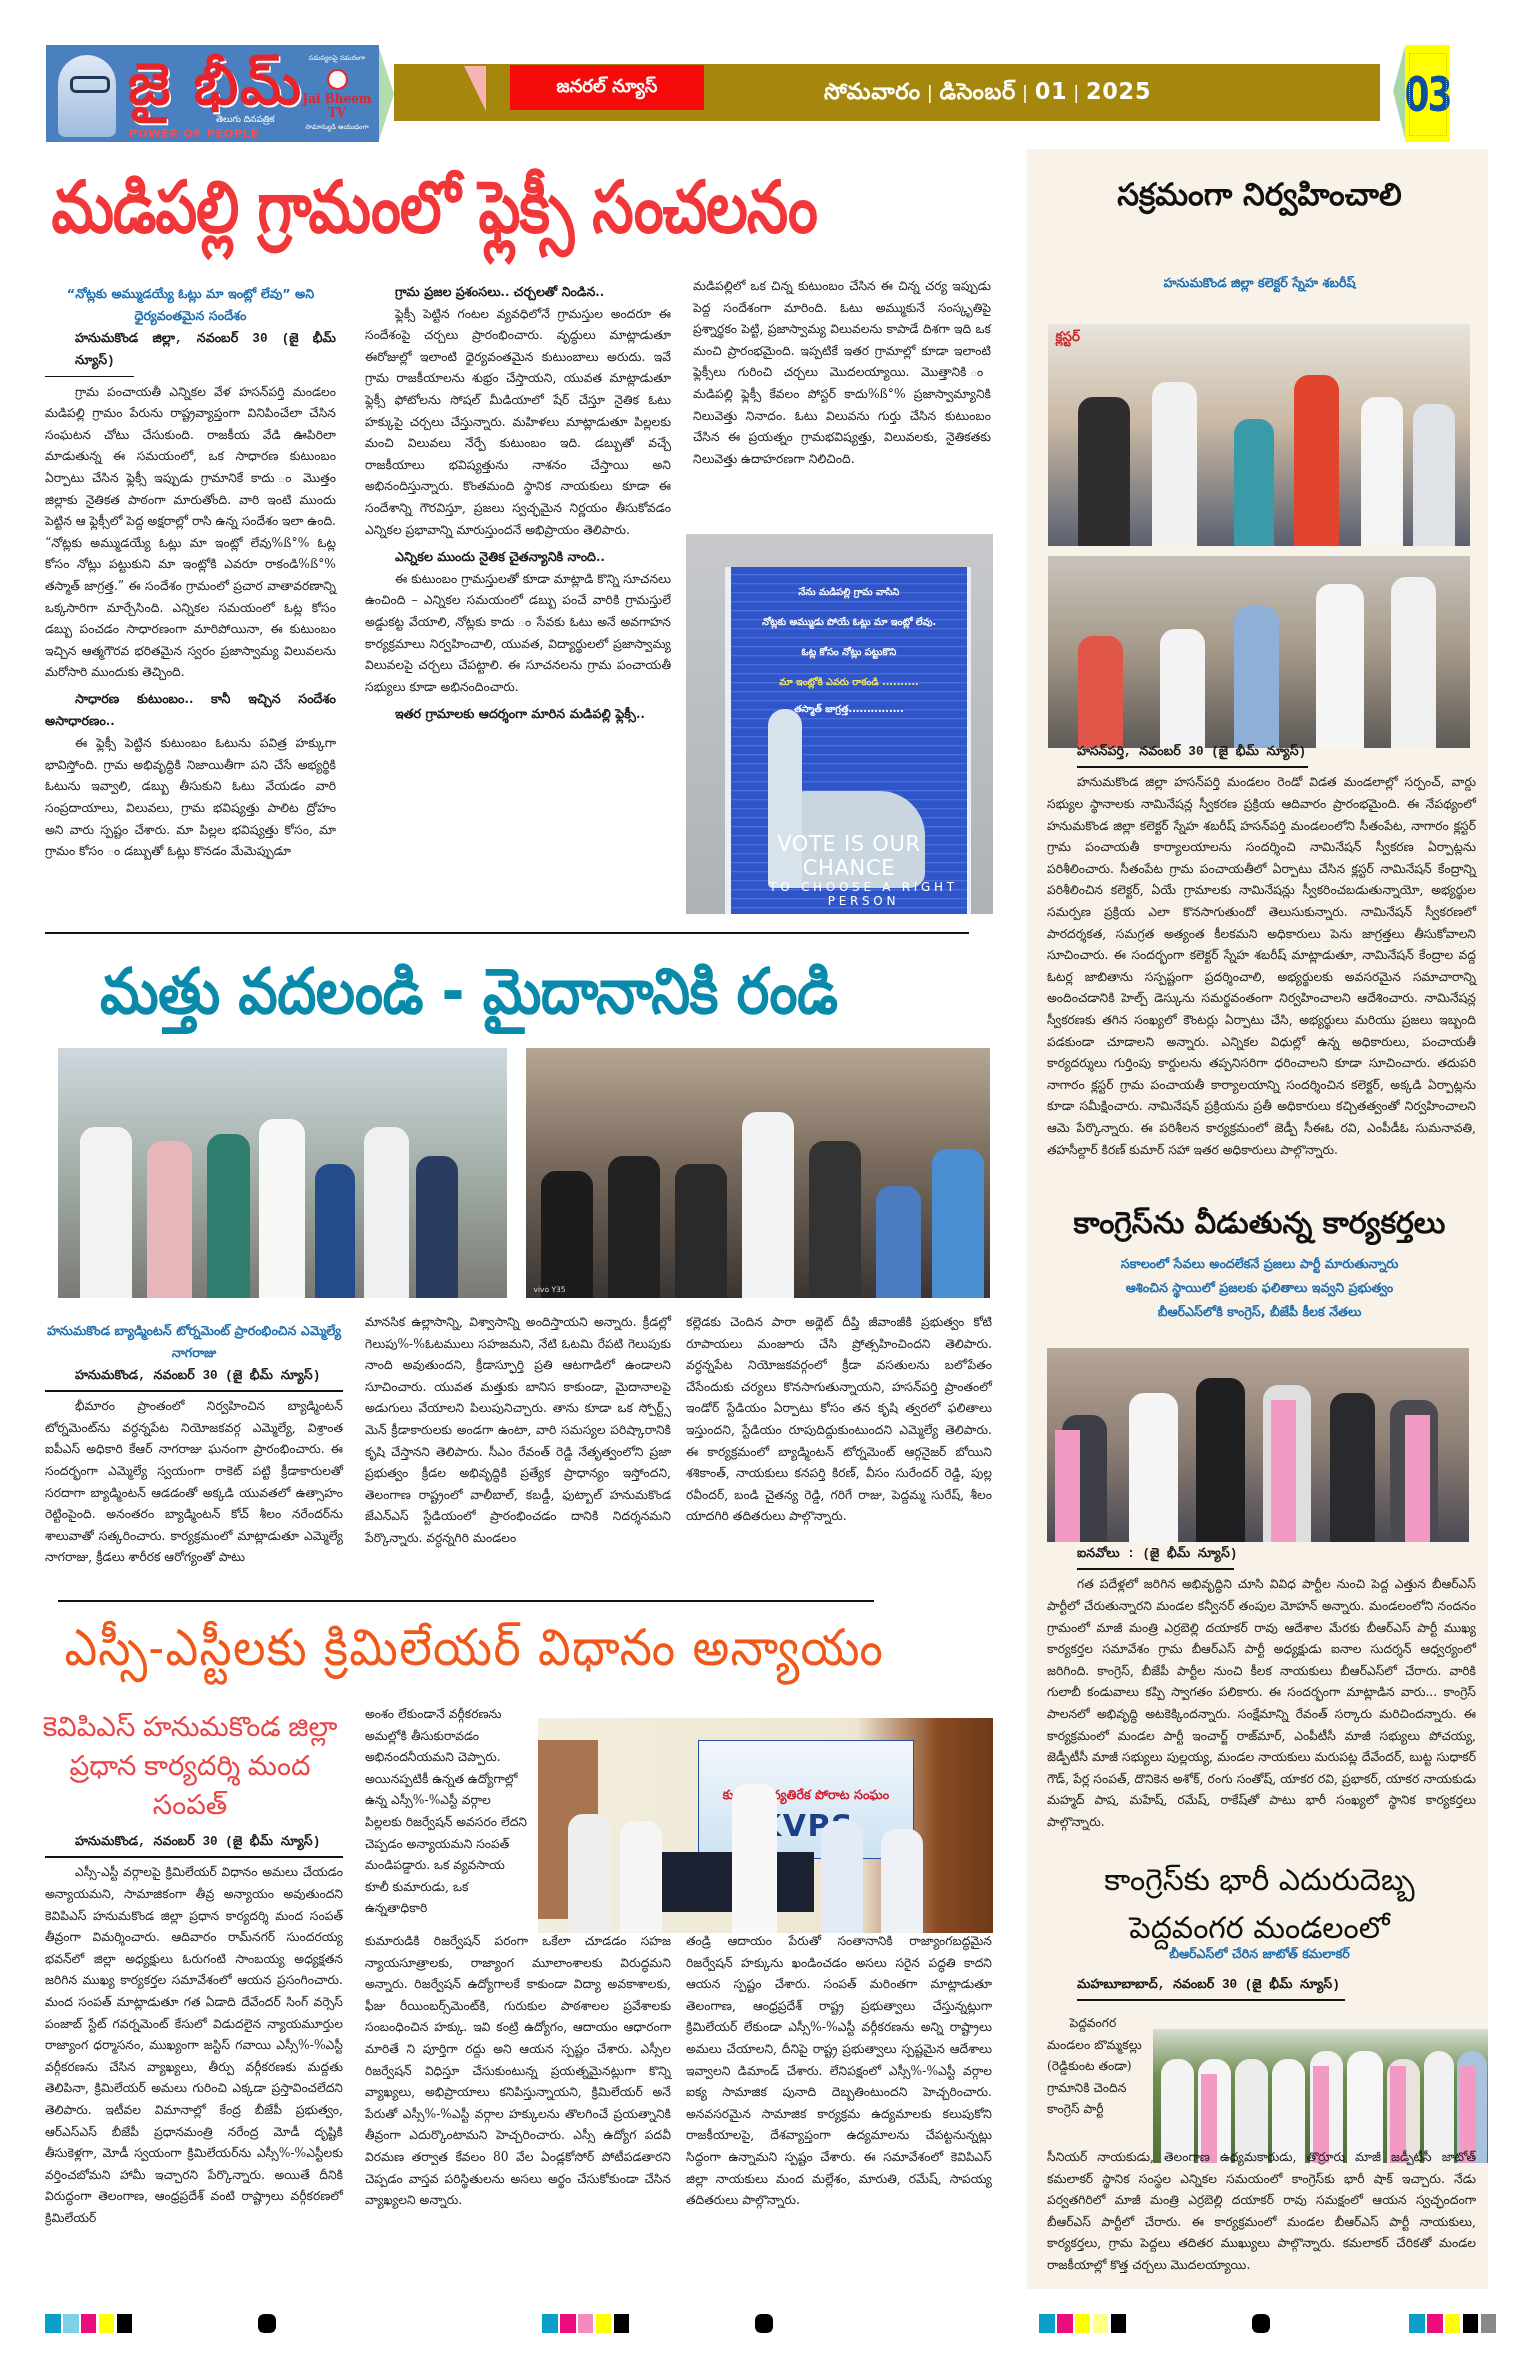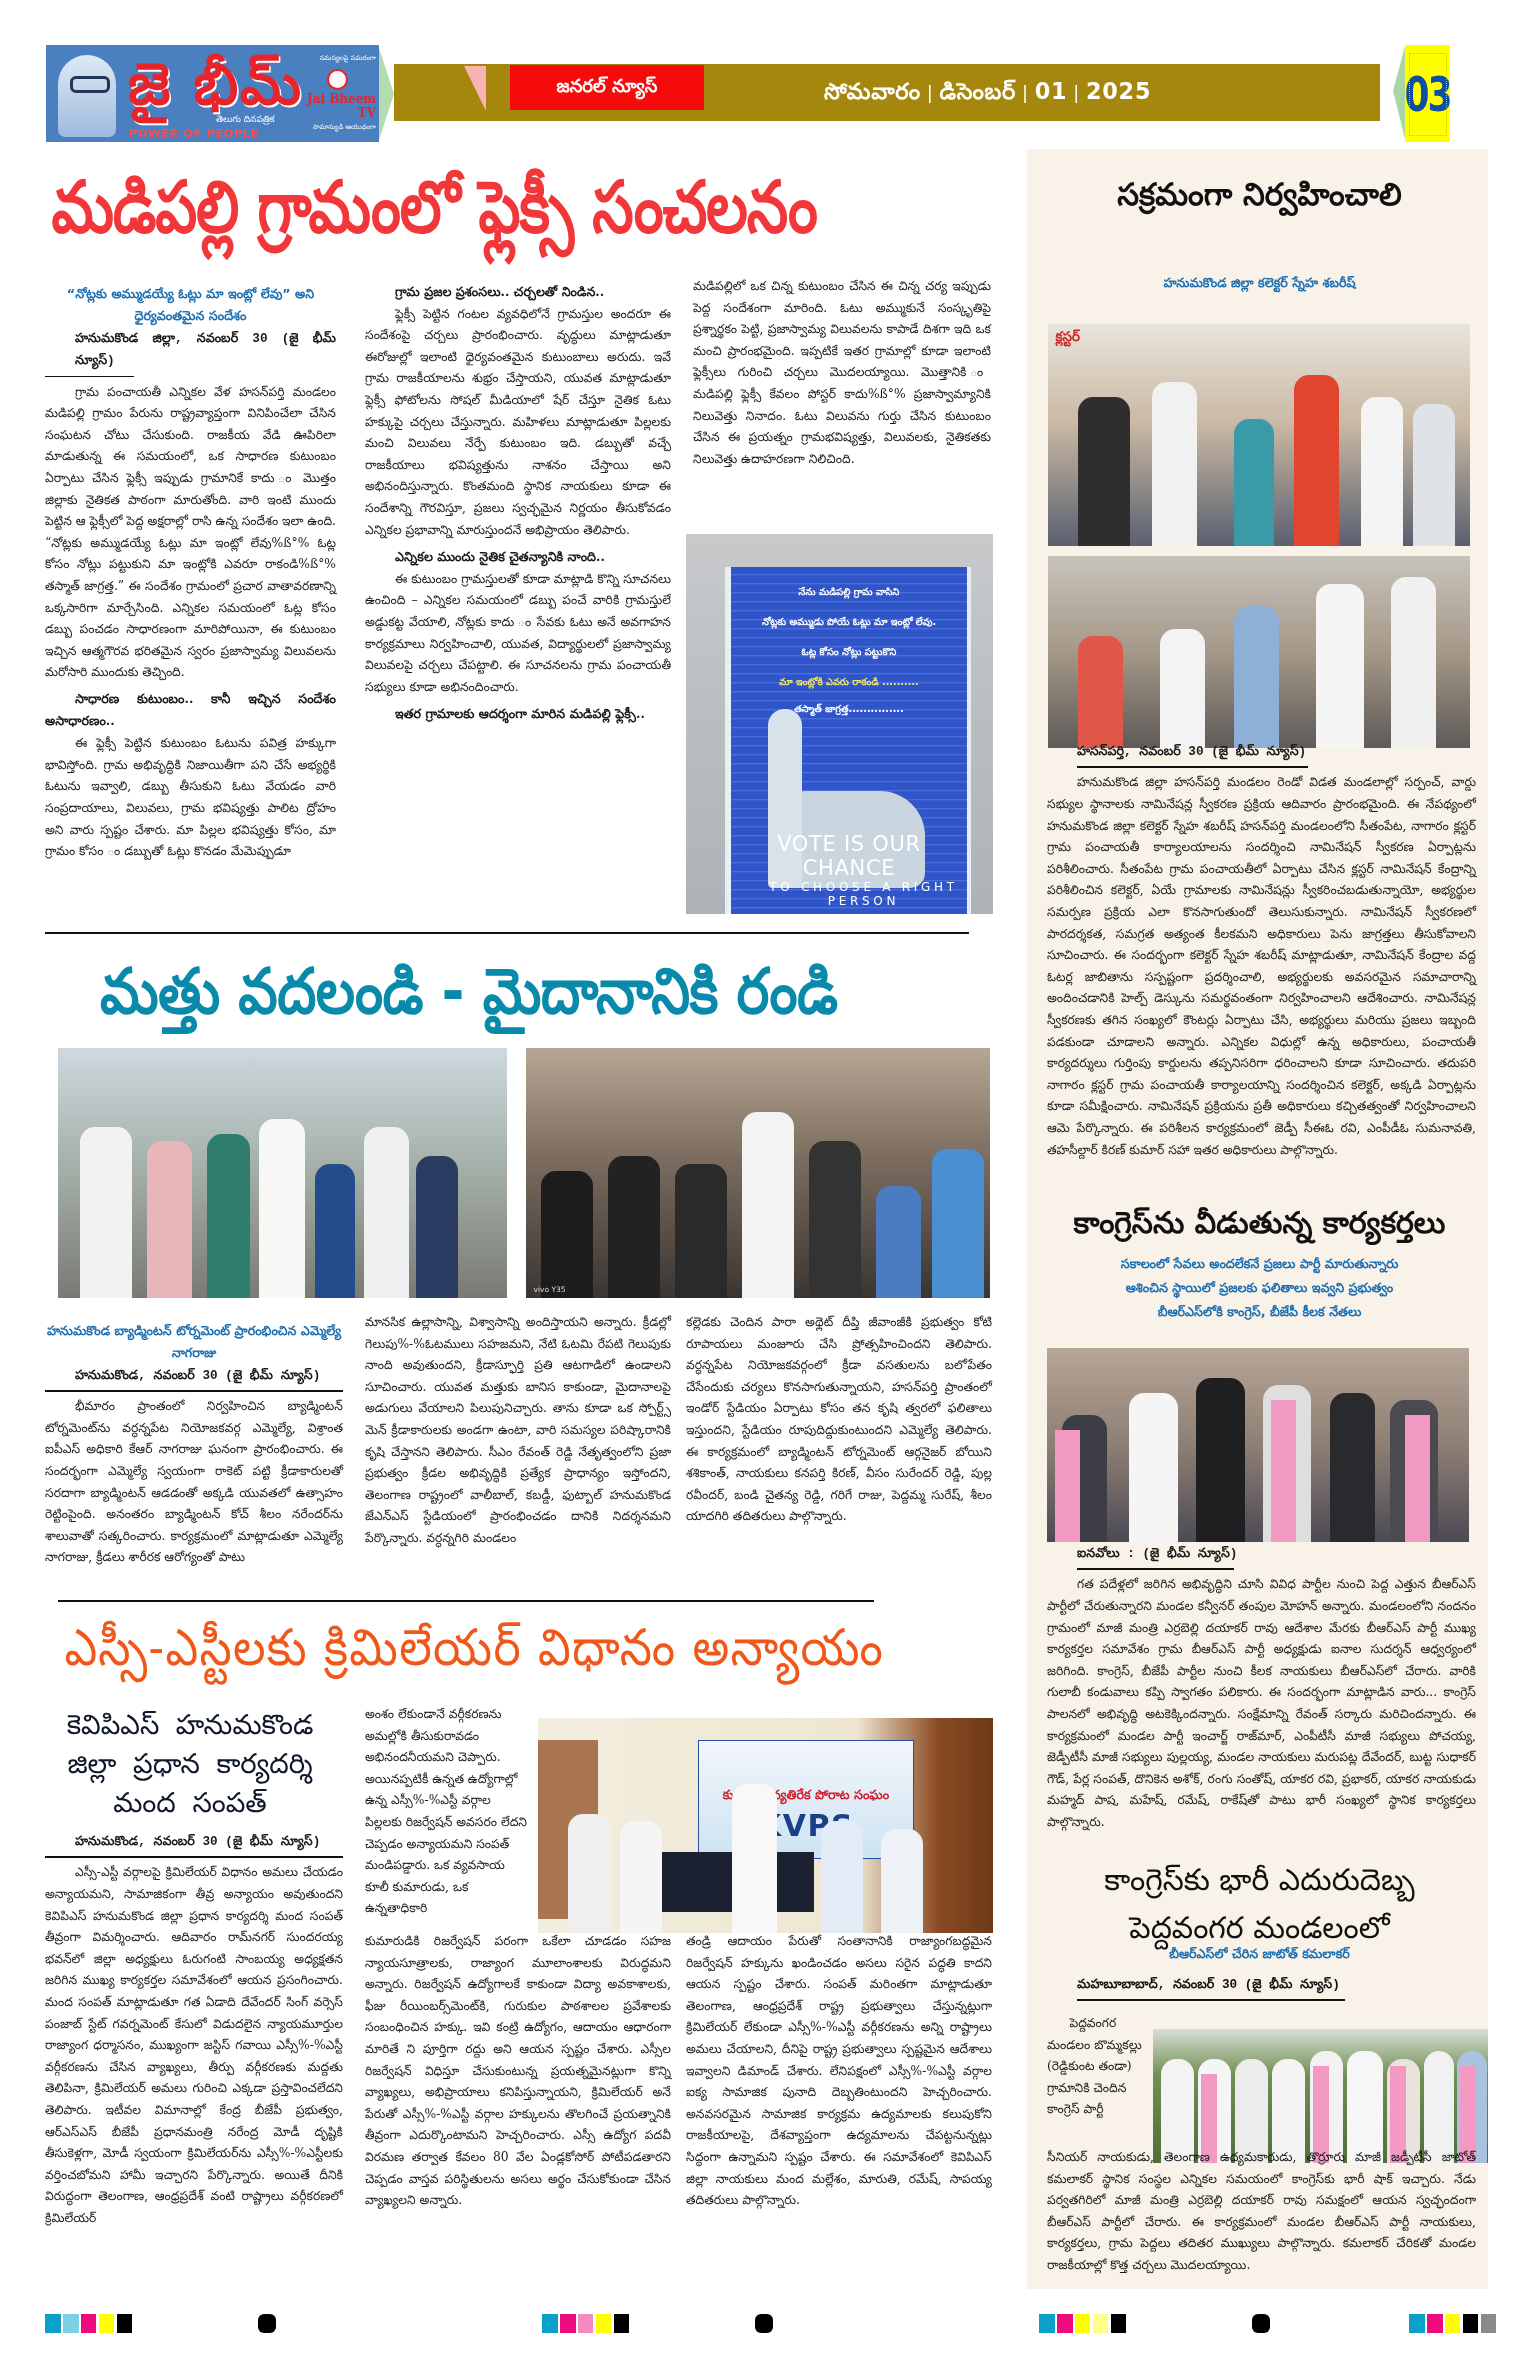--- a/index.html
+++ b/index.html
@@ -8,21 +8,21 @@
 
   
   .mast { position: absolute; left: 0; top: 0; width: 1541px; height: 149px; }
   .logo { position: absolute; left: 46px; top: 45px; width: 333px; height: 97px; background: #4a7fc0; }
   .logo .portrait { position: absolute; left: 12px; top: 10.4px; width: 58px; height: 82px; border-radius: 30px 30px 7.5px 7.5px;
     background: linear-gradient(180deg, #dfe9f6 0%, #b9cde6 60%, #9fbbe0 100%); }
   .logo .portrait::before { content: ""; position: absolute; left: 12px; top: 21px; width: 34px; height: 10.4px; border: 3px solid #213556; border-radius: 6px; }
   .logo .brand { position: absolute; left: 82px; top: 1.5px; font-family: "DejaVu Serif", serif; font-weight: bold; font-size: 58px; line-height: 75px; color: #e8242a; letter-spacing: 1.5px; text-shadow: 1.5px 1.5px 0 #fff; }
   .logo .tag { position: absolute; left: 170px; top: 69px; font-size: 9px; color: #fff; }
   .logo .pop { position: absolute; left: 83px; top: 82px; font-size: 11.2px; font-weight: bold; color: #ff4b4b; letter-spacing: 0.7px; }
-  .logo .tv { position: absolute; left: 252px; top: 7.5px; width: 78px; height: 83px; text-align: right; color: #fff; font-size: 6.7px; }
+  .logo .tv { position: absolute; left: 252px; top: 7.5px; width: 78px; height: 83px; text-align: center; color: #fff; font-size: 6.7px; }
   .logo .tv .tv-top { display: block; margin-top: 1.5px; }
   .logo .tv .tv-badge { display: block; margin: 6px auto 1.5px; width: 21px; height: 21px; border-radius: 50%; background: #fff; border: 2.2px solid #e8242a; }
   .logo .tv .tv-name { display: block; font-family: "DejaVu Serif", serif; font-weight: bold; font-size: 12px; color: #e8242a; }
   .logo .tv .tv-bot { display: block; margin-top: 3px; }
   .logo-wing { position: absolute; left: 379px; top: 48px; width: 0; height: 0; border-top: 46px solid transparent; border-bottom: 46px solid transparent; border-left: 15px solid #b5dcb0; }
 
   .band { position: absolute; left: 394px; top: 64px; width: 986px; height: 57px; background: #a6870e; }
   .section-wedge { position: absolute; left: 464px; top: 66px; width: 0; height: 0; border-top: 45px solid #f9b3b3; border-left: 22.4px solid transparent; }
   .section-tab { position: absolute; left: 510px; top: 65px; width: 194px; height: 45px; background: #f60b0b; color: #fff; font-weight: bold; font-size: 18px; display: flex; align-items: center; justify-content: center; }
   .dateline { position: absolute; left: 824px; top: 78px; color: #fff; font-weight: bold; font-size: 22.4px; letter-spacing: 0.7px; white-space: nowrap; }
@@ -65,21 +65,21 @@
   .a2-photo2 { left: 526px; top: 1036px; width: 464px; height: 250px; background: linear-gradient(180deg, #b6a794 0%, #7a6b5e 45%, #3a3532 100%); }
   .person { position: absolute; bottom: 0; border-radius: 15px 15px 0 0; }
   .a2-col1 { left: 45px; top: 1320px; width: 298px; }
   .a2-col2 { left: 365px; top: 1312px; width: 306px; }
   .a2-col3 { left: 686px; top: 1312px; width: 306px; }
 
   .divider2 { left: 58px; top: 1600px; width: 816px; height: 1.5px; background: #111; }
 
   
   .a3-headline { left: 45px; top: 1614px; width: 954px; font-size: 51px; line-height: 67px; color: #f15718; font-family: "DejaVu Serif", serif; font-weight: normal; letter-spacing: 1.5px; transform: scaleX(0.9); transform-origin: left; }
-  .a3-sub { position: absolute; left: 37px; top: 1707px; width: 306px; text-align: center; font-family: Liberation Mono, monospace; color: #0f172a; font-size: 27.6px; line-height: 39px; }
+  .a3-sub { position: absolute; left: 37px; top: 1707px; width: 306px; text-align: center; font-family: Liberation Sans, sans-serif; color: #ef4444; font-size: 27.6px; line-height: 39px; }
   .a3-col1 { left: 45px; top: 1831px; width: 298px; }
   .a3-col2 { left: 365px; top: 1704px; width: 164px; }
   .a3-col2b { left: 365px; top: 1931px; width: 306px; }
   .a3-col3 { left: 686px; top: 1931px; width: 306px; }
   .kvps-photo { left: 538px; top: 1706px; width: 455px; height: 215px; background: linear-gradient(90deg, #f2eede 0%, #eee6d2 70%, #8a4a22 88%, #6d3a18 100%); }
   .kvps-photo .win { position: absolute; left: 0; top: 22.4px; width: 60px; height: 179px; background: #a97550; }
   .kvps-photo .kbanner { position: absolute; left: 160px; top: 22.4px; width: 216px; height: 119px; background: linear-gradient(180deg, #f2f6fb 0%, #cde3f2 100%); border: 1.5px solid #2a4e9e; }
   .kvps-photo .kbanner .kt { position: absolute; left: 0; top: 46px; width: 100%; text-align: center; color: #d31d2c; font-weight: bold; font-size: 12.7px; }
   .kvps-photo .kbanner .kl { position: absolute; left: 0; top: 67px; width: 100%; text-align: center; color: #1c3f8a; font-weight: bold; font-size: 30px; letter-spacing: 1.5px; }
   .kvps-photo .table { position: absolute; left: 112px; top: 134px; width: 164px; height: 60px; background: #1b2130; }

